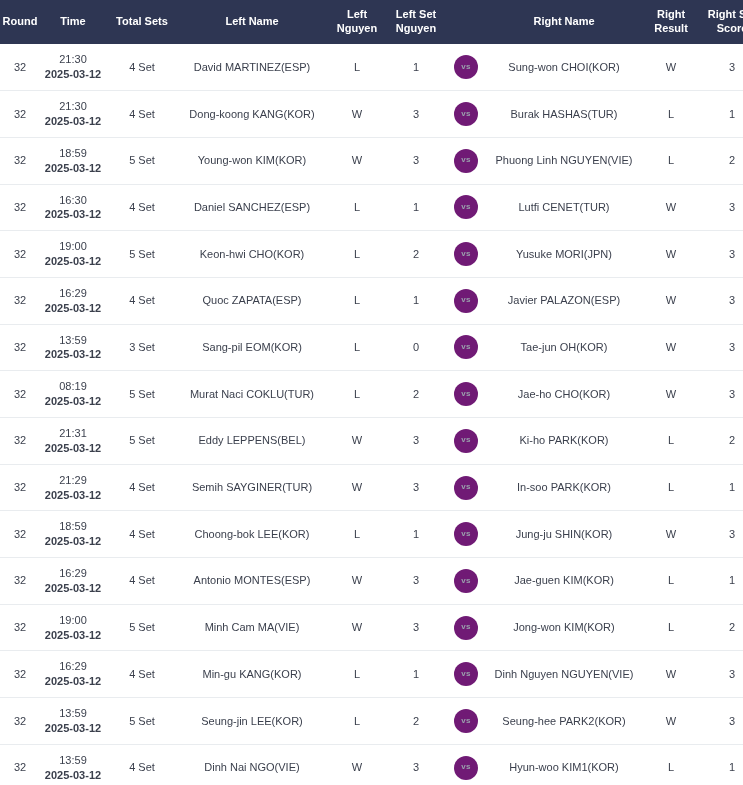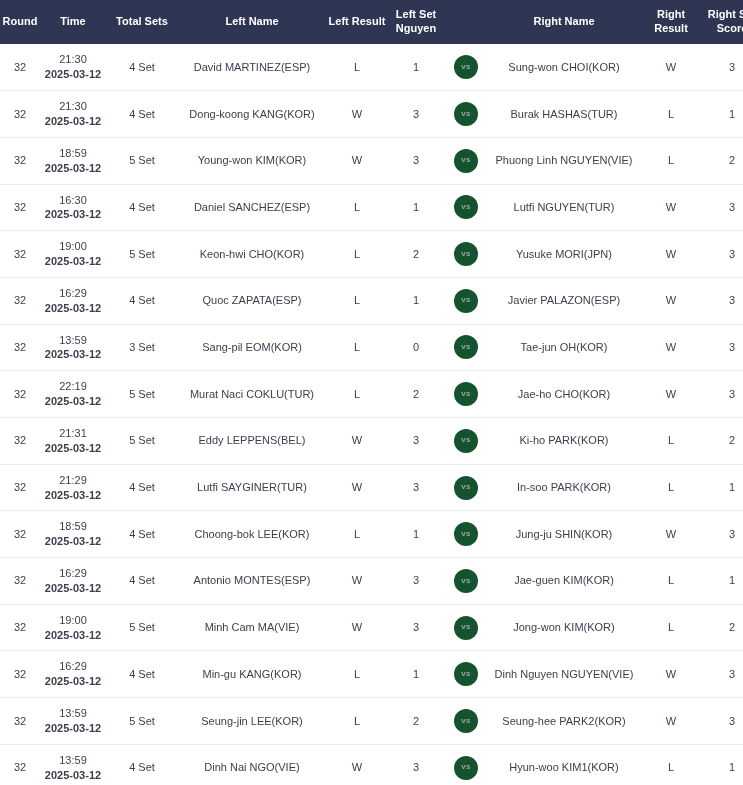--- a/index.html
+++ b/index.html
@@ -53,21 +53,21 @@
   .time-cell .t-hour { display: block; }
   .time-cell .t-date { display: block; font-weight: bold; }
 
   .vs-badge {
     display: inline-flex;
     align-items: center;
     justify-content: center;
     width: 24px;
     height: 24px;
     border-radius: 50%;
-    background: #14532d;
+    background: #701a75;
     color: #9aa1ad;
     font-size: 8px;
     font-weight: 700;
     letter-spacing: .2px;
   }
   td.name-cell { color: #3a3f4c; }
   td.result-cell, td.score-cell { color: #3a3f4c; }
 </style>
 </head>
 <body>
@@ -85,21 +85,21 @@
         <col class="col-rname">
       <col class="col-rresult">
         <col class="col-rscore">
     </colgroup>
     <thead>
       <tr>
         <th>Round</th>
         <th>Time</th>
         <th>Total Sets</th>
         <th>Left Name</th>
-        <th>Left Result</th>
+        <th>Left Nguyen</th>
         <th>Left Set Nguyen</th>
         <th></th>
         <th>Right Name</th>
         <th>Right Result</th>
         <th>Right Set Score</th>
       </tr>
     </thead>
     <tbody id="match-rows">
         <tr>
           <td class="round-cell">32</td>
@@ -150,21 +150,21 @@
           <td class="round-cell">32</td>
           <td class="time-cell">
             <span class="t-hour">16:30</span>
             <span class="t-date">2025-03-12</span>
           </td>
           <td class="sets-cell">4 Set</td>
           <td class="name-cell">Daniel SANCHEZ(ESP)</td>
           <td class="result-cell">L</td>
           <td class="score-cell">1</td>
           <td class="vs-cell"><span class="vs-badge">vs</span></td>
-          <td class="name-cell">Lutfi NGUYEN(TUR)</td>
+          <td class="name-cell">Lutfi CENET(TUR)</td>
           <td class="result-cell">W</td>
           <td class="score-cell">3</td>
         </tr>
         <tr>
           <td class="round-cell">32</td>
           <td class="time-cell">
             <span class="t-hour">19:00</span>
             <span class="t-date">2025-03-12</span>
           </td>
           <td class="sets-cell">5 Set</td>
@@ -202,21 +202,21 @@
           <td class="result-cell">L</td>
           <td class="score-cell">0</td>
           <td class="vs-cell"><span class="vs-badge">vs</span></td>
           <td class="name-cell">Tae-jun OH(KOR)</td>
           <td class="result-cell">W</td>
           <td class="score-cell">3</td>
         </tr>
         <tr>
           <td class="round-cell">32</td>
           <td class="time-cell">
-            <span class="t-hour">22:19</span>
+            <span class="t-hour">08:19</span>
             <span class="t-date">2025-03-12</span>
           </td>
           <td class="sets-cell">5 Set</td>
           <td class="name-cell">Murat Naci COKLU(TUR)</td>
           <td class="result-cell">L</td>
           <td class="score-cell">2</td>
           <td class="vs-cell"><span class="vs-badge">vs</span></td>
           <td class="name-cell">Jae-ho CHO(KOR)</td>
           <td class="result-cell">W</td>
           <td class="score-cell">3</td>
@@ -236,21 +236,21 @@
           <td class="result-cell">L</td>
           <td class="score-cell">2</td>
         </tr>
         <tr>
           <td class="round-cell">32</td>
           <td class="time-cell">
             <span class="t-hour">21:29</span>
             <span class="t-date">2025-03-12</span>
           </td>
           <td class="sets-cell">4 Set</td>
-          <td class="name-cell">Lutfi SAYGINER(TUR)</td>
+          <td class="name-cell">Semih SAYGINER(TUR)</td>
           <td class="result-cell">W</td>
           <td class="score-cell">3</td>
           <td class="vs-cell"><span class="vs-badge">vs</span></td>
           <td class="name-cell">In-soo PARK(KOR)</td>
           <td class="result-cell">L</td>
           <td class="score-cell">1</td>
         </tr>
         <tr>
           <td class="round-cell">32</td>
           <td class="time-cell">

